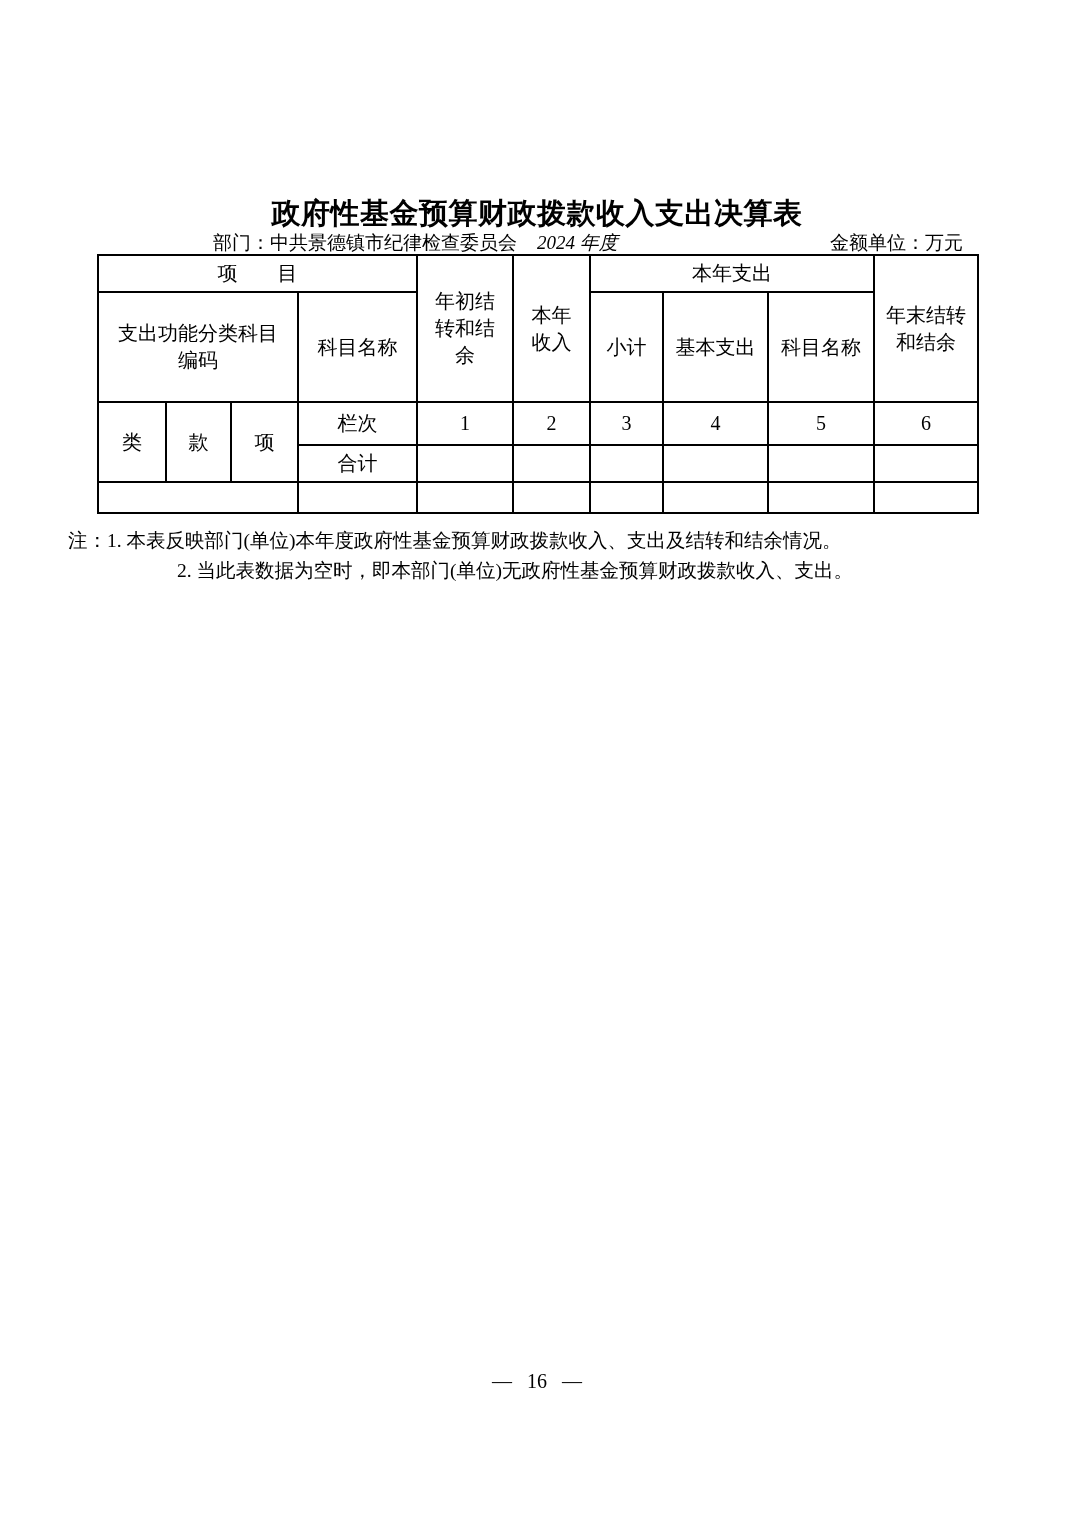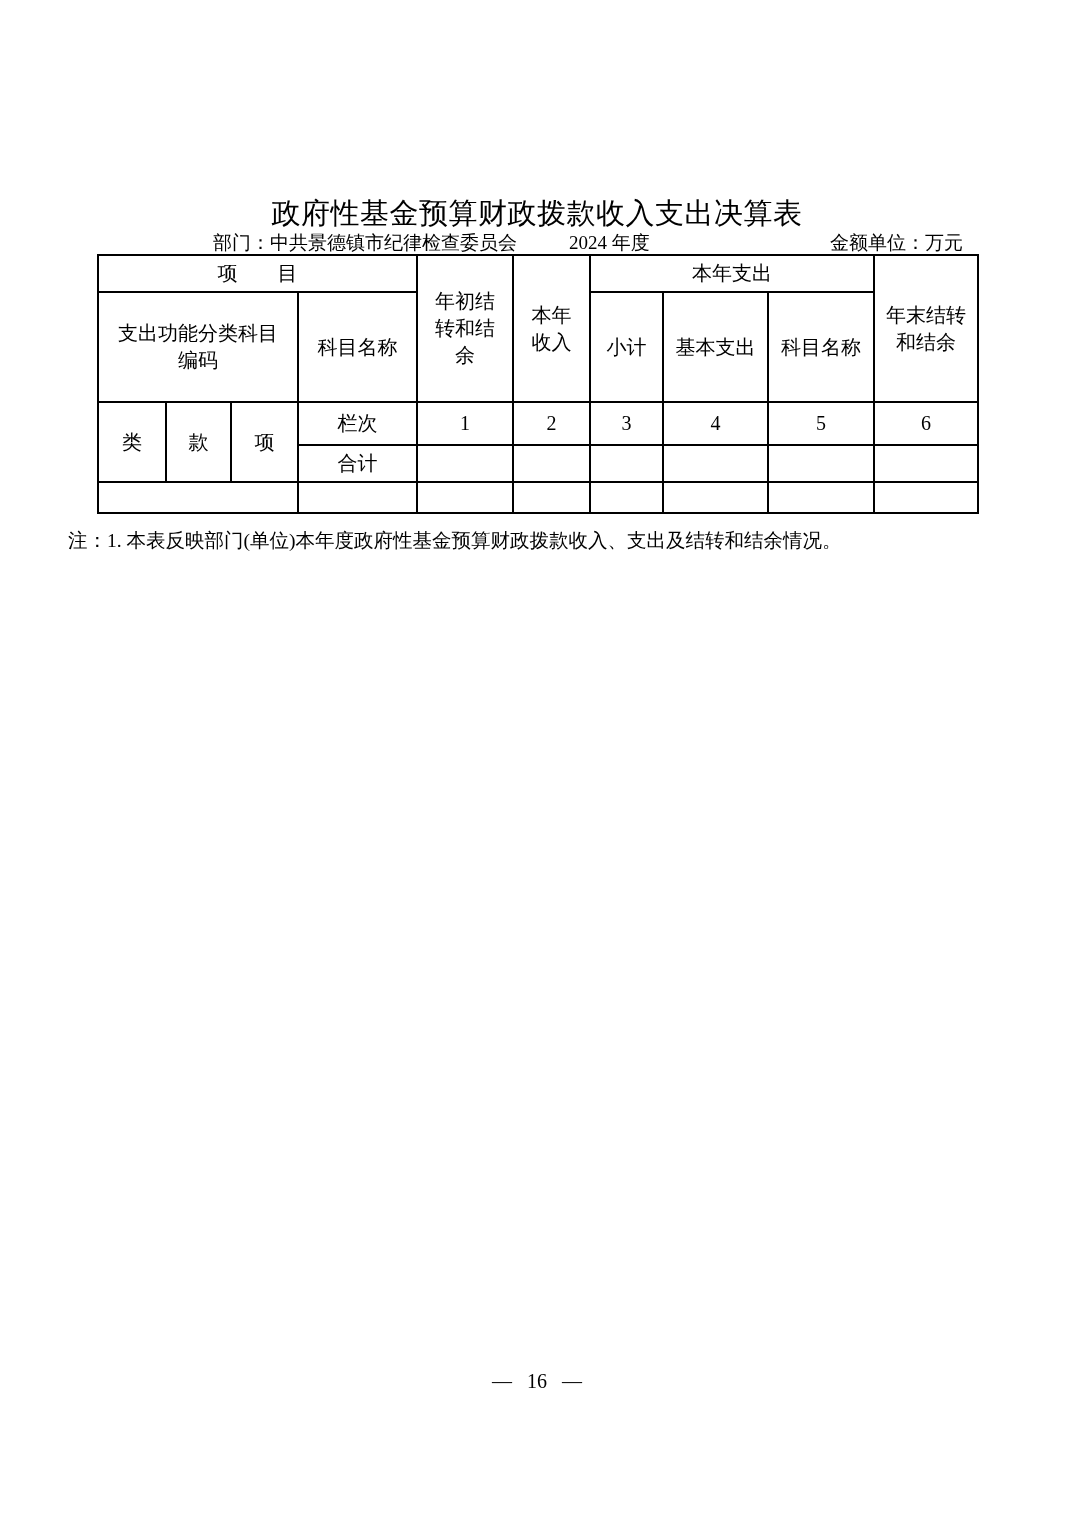--- a/index.html
+++ b/index.html
@@ -11,41 +11,41 @@
     background:#ffffff;
     color:#000000;
     font-family:"Liberation Serif","DejaVu Serif",serif;
     overflow:hidden;
   }
   .doc-title {
     padding-top:197px;
     text-align:center;
     font-size:29px;
     line-height:32px;
-    font-weight:normal;
+    font-weight:bold;
     font-family:"Liberation Sans","DejaVu Sans",sans-serif;
     letter-spacing:0.5px;
   }
   .form-code {
     margin-top:16px;
     padding-right:106px;
     text-align:right;
     font-size:19px;
     line-height:21px;
   }
   .info-row {
     margin:2px 0 0 97px;
     width:880px;
     display:flex;
     align-items:baseline;
     font-size:19px;
     line-height:23px;
   }
   .info-dept { margin-left:116px; }
-  .info-year { margin-left:52px; }
+  .info-year { margin-left:20px;font-style:italic; }
   .info-unit { margin-left:auto; padding-right:14px; }
 
   table.budget-table {
     border-collapse:collapse;
     table-layout:fixed;
     margin-left:97px;
     width:880px;
   }
   .budget-table td {
     border:2px solid #000000;
@@ -152,17 +152,18 @@
         <td></td>
         <td></td>
         <td></td>
         <td></td>
       </tr>
     </tbody>
   </table>
 
   <div class="notes">
     <div class="note-1">注：1. 本表反映部门(单位)本年度政府性基金预算财政拨款收入、支出及结转和结余情况。</div>
+    <div class="note-2">2. 当此表数据为空时，即本部门(单位)无政府性基金预算财政拨款收入、支出。</div>
   </div>
 
   <div class="page-number">— 16 —</div>
 
 </div>
 
 </body></html>

